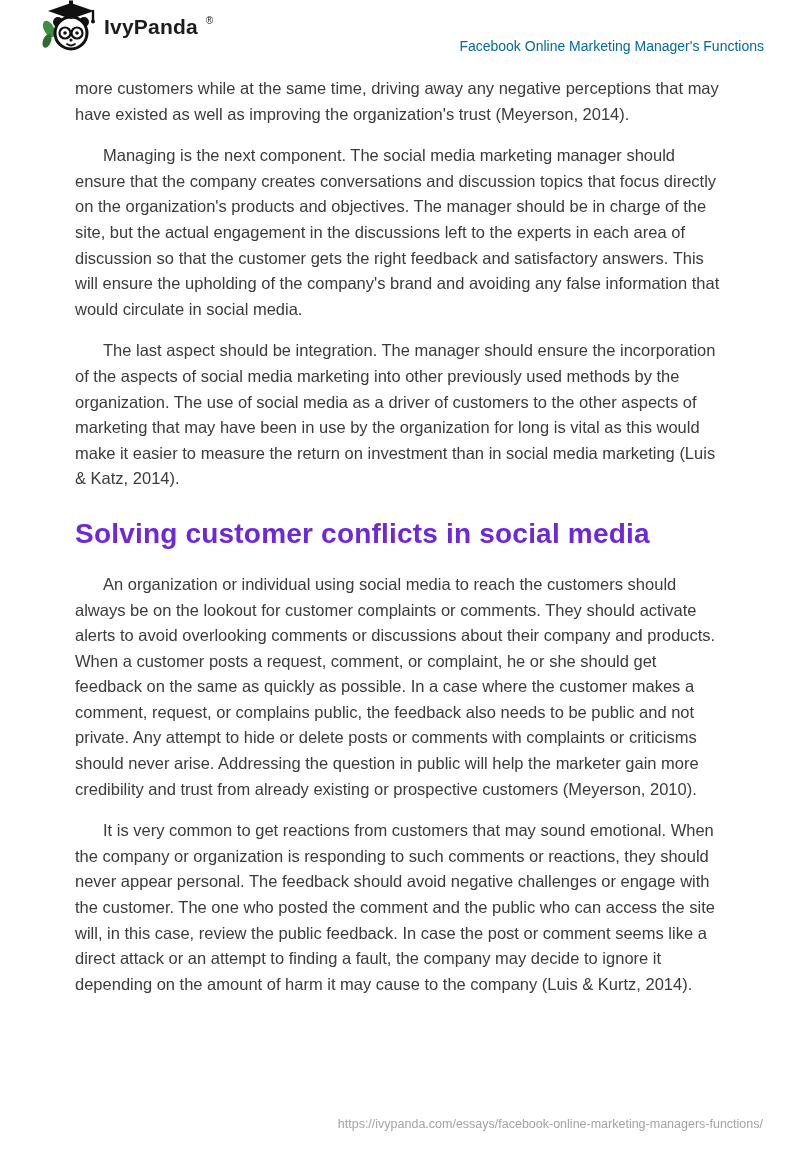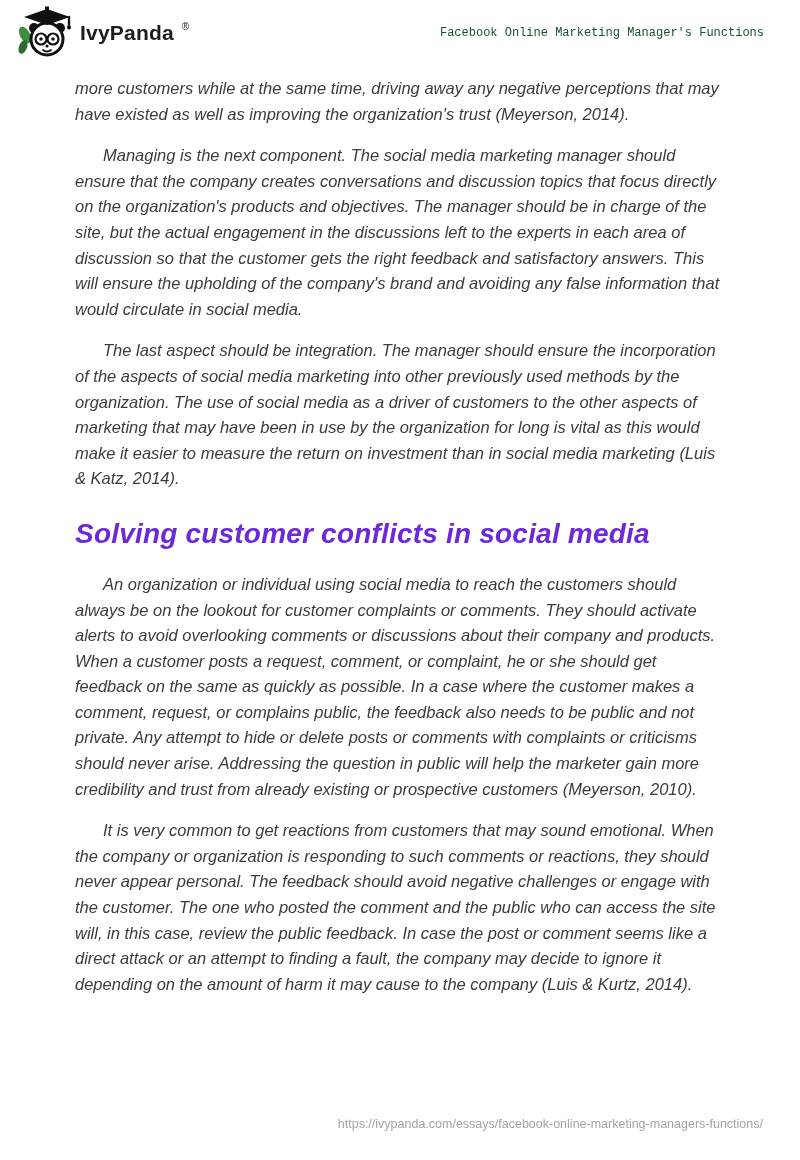--- a/index.html
+++ b/index.html
@@ -10,52 +10,51 @@
   }
   .page {
     position: relative;
     width: 800px;
     height: 1160px;
     background: #ffffff;
     overflow: hidden;
   }
   .header {
     display: flex;
-    align-items: center;
+    align-items: flex-end;
     justify-content: space-between;
     padding: 12px 36px 10px 16px;
     height: 64px;
+    margin-left: 24px;
   }
   .brand {
     display: flex;
     align-items: center;
     gap: 8px;
   }
   .brand-name {
     font-size: 21px;
     font-weight: bold;
     color: #1c1c1c;
     letter-spacing: 0.2px;
   }
   .brand-reg {
     font-size: 10px;
     color: #1c1c1c;
     vertical-align: super;
     position: relative;
     top: -7px;
   }
   .doc-title {
-    font-size: 12px;
-    color: #14532d;
-    font-family: Liberation Mono, monospace;
+    font-size: 14px;
+    color: #0369a1;
   }
   .content {
     padding: 12px 77px 0 75px;
     color: #3b3b3b;
-    font-style: italic;
   }
   .para {
     font-size: 16.5px;
     line-height: 25.6px;
     margin-bottom: 16px;
     color: #3b3b3b;
   }
   .para.indent { text-indent: 28px; }
   .section-heading {
     font-size: 28px;

